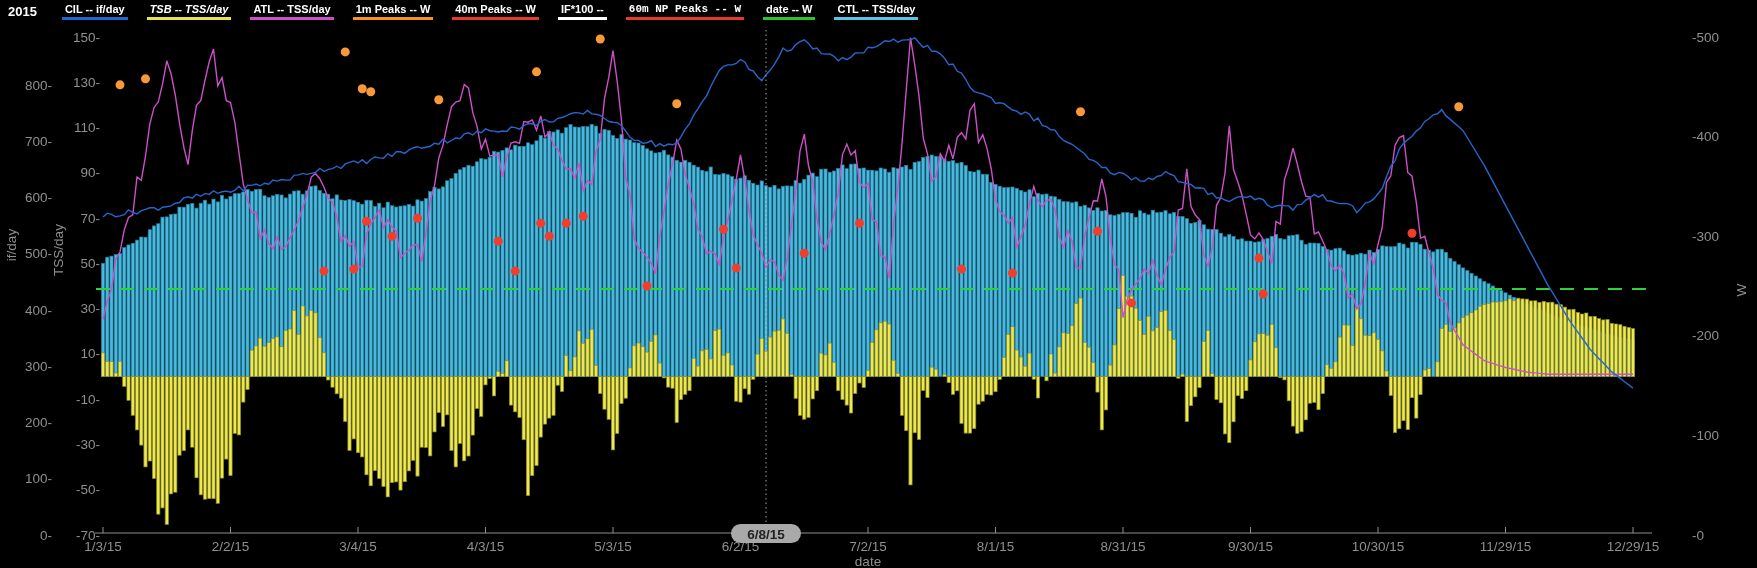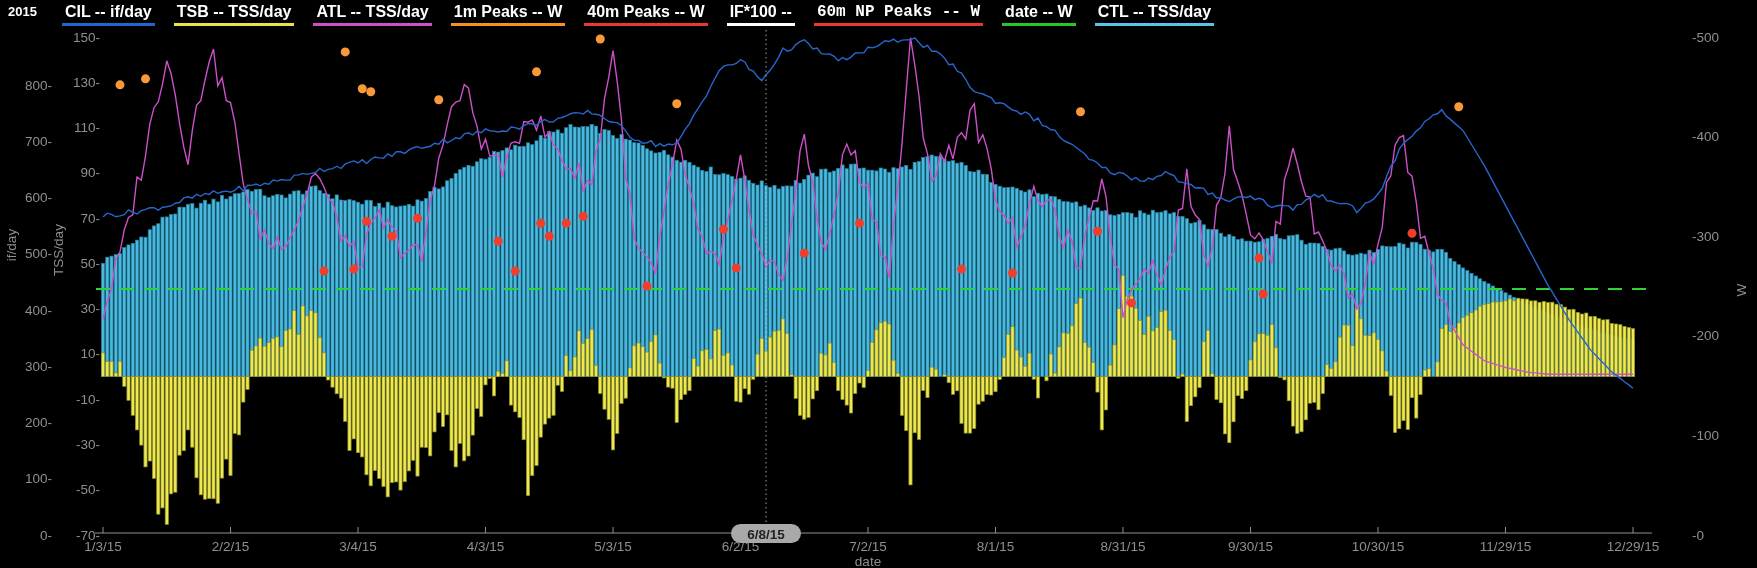--- a/index.html
+++ b/index.html
@@ -1,33 +1,33 @@
 <!DOCTYPE html>
 <html><head>
 <meta charset="utf-8">
 <style>
   html,body{margin:0;padding:0;background:#000;}
   body{width:1757px;height:568px;position:relative;overflow:hidden;
        font-family:"Liberation Sans",sans-serif;}
   #legend{position:absolute;top:3px;left:8px;display:flex;align-items:flex-start;
           gap:19px;z-index:5;white-space:nowrap;}
   .year{color:#fff;font-size:13px;font-weight:700;padding-top:1px;margin-right:6px;}
-  .legend-item{color:#fff;font-size:16px;font-weight:700;border-bottom:3px solid #fff;
+  .legend-item{color:#fff;font-size:11px;font-weight:700;border-bottom:3px solid #fff;
                padding:0 3px 2px 3px;cursor:pointer;}
   #chart-svg{position:absolute;left:0;top:0;}
   text{font-family:"Liberation Sans",sans-serif;}
 </style>
 </head>
 <body>
 
 <div id="legend">
   <span class="year">2015</span>
 
 <span class="legend-item" style="border-bottom-color: rgb(33, 102, 204);">CIL -- if/day</span>
-    <span class="legend-item" style="border-bottom-color: rgb(232, 226, 76);">TSB -- TSS/day</span>
+    <span class="legend-item" style="border-bottom-color: rgb(232, 226, 76); font-style: italic;">TSB -- TSS/day</span>
     <span class="legend-item" style="border-bottom-color: rgb(204, 80, 200);">ATL -- TSS/day</span>
     <span class="legend-item" style="border-bottom-color: rgb(246, 146, 30);">1m Peaks -- W</span>
     <span class="legend-item" style="border-bottom-color: rgb(232, 57, 42);">40m Peaks -- W</span>
     <span class="legend-item" style="border-bottom-color: rgb(255, 255, 255); text-align: center;">IF*100 --</span>
     <span class="legend-item" style="border-bottom-color: rgb(232, 57, 42); font-family: Liberation Mono, monospace;">60m NP Peaks -- W</span>
     <span class="legend-item" style="border-bottom-color: rgb(45, 195, 45);">date -- W</span>
     <span class="legend-item" style="border-bottom-color: rgb(92, 195, 232);">CTL -- TSS/day</span>
   </div>
 
 <svg id="chart-svg" width="1757" height="568" viewBox="0 0 1757 568">

